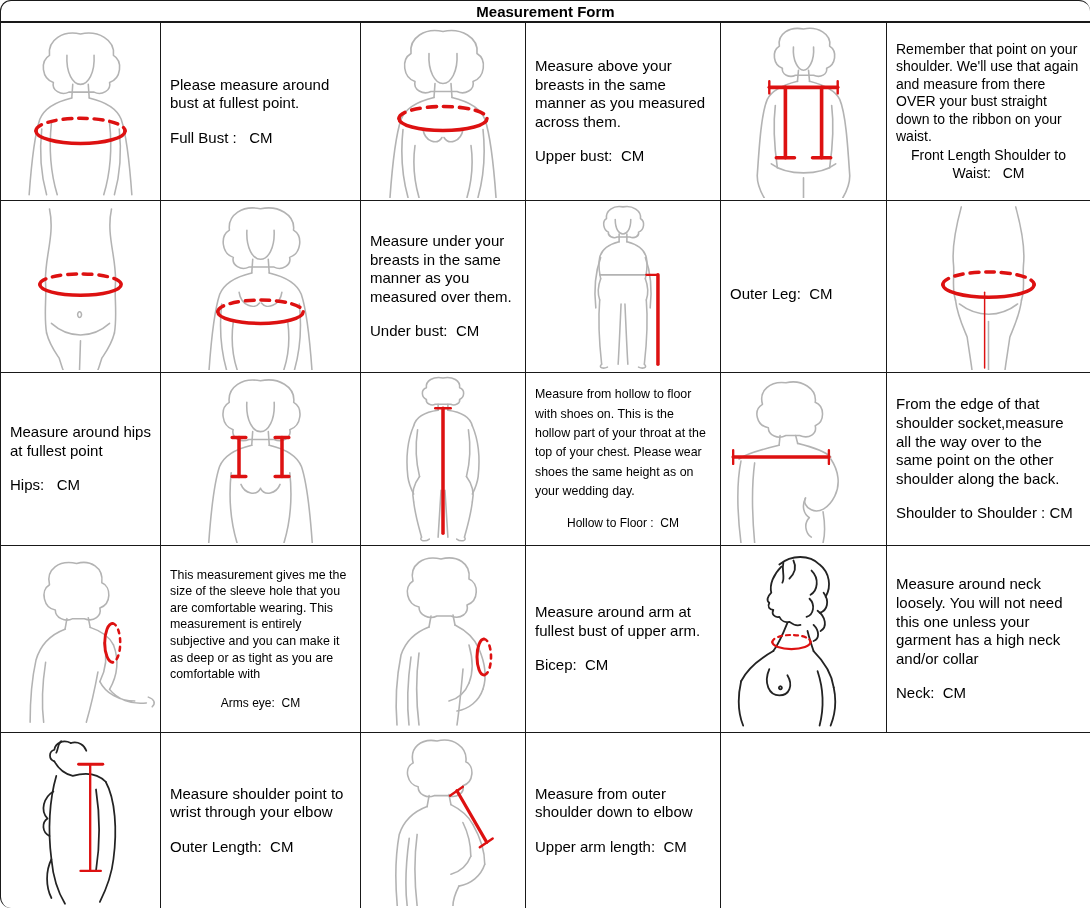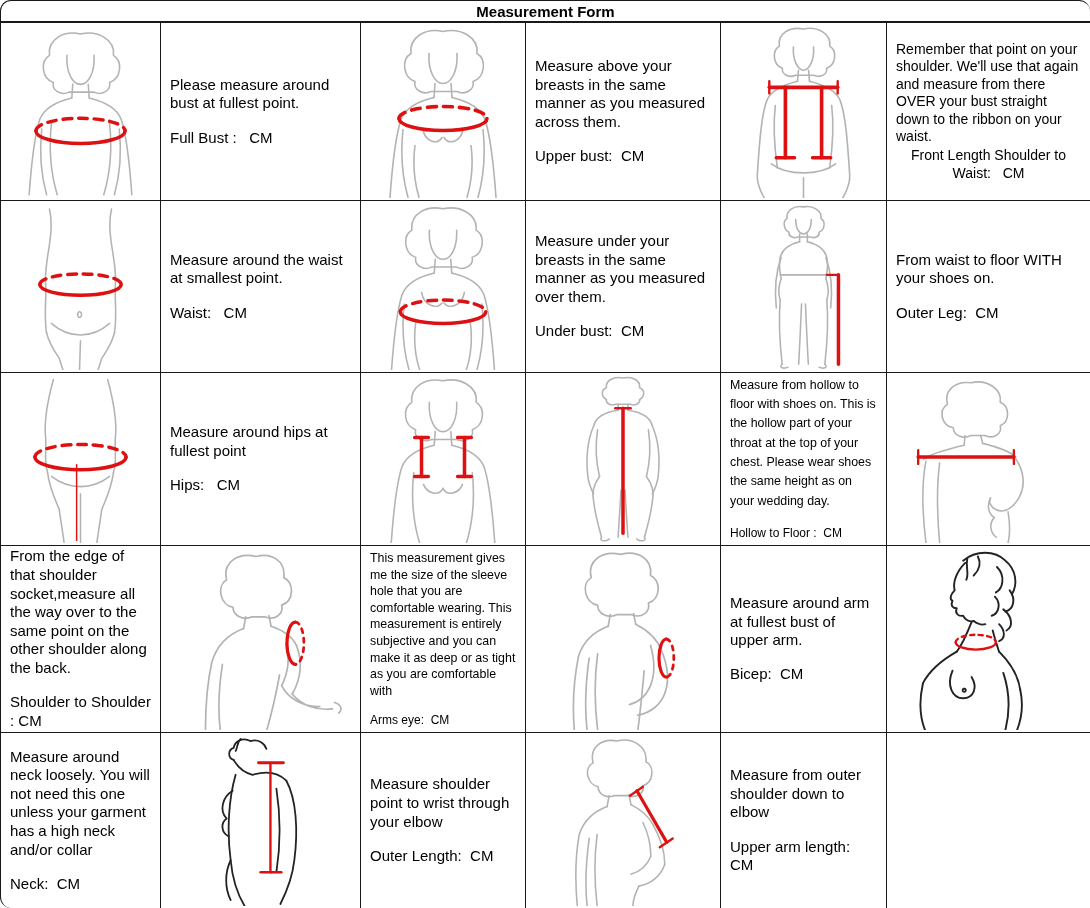--- a/index.html
+++ b/index.html
@@ -23,21 +23,21 @@
     font-weight:bold; font-size:15px;
     border-bottom:2px solid #191919;
   }
   .img { display:flex; align-items:center; justify-content:center; padding:2px; }
   .img svg { width:100%; height:100%; }
   .txt { display:flex; flex-direction:column; justify-content:center; padding:4px 9px; font-size:15px; line-height:1.24; }
   .desc { white-space:normal; }
   .lbl { font-weight:normal; margin-top:1.05em; white-space:pre-wrap; }
   .tight .lbl { margin-top:0.1em;text-align:center; }
   .fs14 { font-size:14px; line-height:1.25; }
-  .fs12 { font-size:12.4px; line-height:1.34; }
+  .fs12 { font-size:12.4px; line-height:1.34;align-items:center; }
   .fs12 .lbl { font-size:12px; }
   .air { line-height:1.56; }
 
   svg * { fill:none; stroke-linecap:round; stroke-linejoin:round; }
   .g       { stroke:var(--figure-gray,#b3b3b3); stroke-width:1.6; }
   .ink     { stroke:var(--sketch-ink,#232323);  stroke-width:1.8; }
   .red     { stroke:var(--annotation-red,#dd1111); stroke-width:3.6; }
   .red2    { stroke:var(--annotation-red,#dd1111); stroke-width:2.4; }
   .redthin { stroke:var(--annotation-red,#dd1111); stroke-width:1.5; }
   .redd    { stroke:var(--annotation-red,#dd1111); stroke-width:3.6; stroke-dasharray:9 7; }
@@ -114,24 +114,20 @@
       <path class="g" d="M48,6 C54,34 42,58 44,84 C45,98 42,116 45,134"></path>
       <path class="g" d="M112,6 C106,34 118,58 116,84 C115,98 118,116 115,134"></path>
       <path class="g" d="M45,134 C48,146 54,154 58,160 C60,166 61,170 62,172"></path>
       <path class="g" d="M115,134 C112,146 106,154 102,160 C100,166 99,170 98,172"></path>
       <path class="g" d="M50,124 C68,140 92,140 110,124"></path>
       <path class="g" d="M80,142 L79,172"></path>
       <path class="g" d="M79,112 a2,3 0 1 0 0.1,0"></path>
       <path class="red" d="M38,84 A42,11 0 0 0 122,84"></path>
       <path class="redd" d="M38,84 A42,11 0 0 1 122,84"></path>
     </svg>
-  </div>
-  <div class="cell txt">
-    <div class="desc">Measure around the waist at smallest point.</div>
-    <div class="lbl">Waist:   CM</div>
   </div>
   <div class="cell img">
     <svg viewBox="0 0 160 172" preserveAspectRatio="xMidYMid meet">
       <path class="g" d="M80,6 C62,2 46,12 48,28 C38,34 40,52 52,56 C50,64 60,70 68,66 L94,66 C102,70 112,64 110,56 C122,52 124,34 114,28 C116,12 98,2 80,6 Z"></path>
       <path class="g" d="M66,28 C65,46 72,58 80,58 C88,58 95,46 94,28"></path>
       <path class="g" d="M72,58 L71,72 M88,58 L89,72"></path>
       <path class="g" d="M71,72 C54,76 42,84 38,94 C32,112 29,144 27,172"></path>
       <path class="g" d="M40,104 C37,132 40,154 45,172"></path>
       <path class="g" d="M89,72 C106,76 118,84 122,94 C128,112 131,144 133,172"></path>
       <path class="g" d="M120,104 C123,132 120,154 115,172"></path>
@@ -156,21 +152,20 @@
       <path class="g" d="M57,78 C54,86 54,94 56,100 M103,78 C106,86 106,94 104,100"></path>
       <path class="g" d="M56,100 C54,124 56,148 58,166 M78,104 C77,126 76,150 75,166"></path>
       <path class="g" d="M104,100 C106,124 104,148 102,166 M82,104 C83,126 84,150 85,166"></path>
       <path class="g" d="M58,166 C54,170 60,171 64,169 M102,166 C106,170 100,171 96,169"></path>
       <path class="g" d="M56,74 L104,74"></path>
       <path class="red2" d="M104,74 L116,74"></path>
       <path class="red" d="M116,74 L116,166"></path>
     </svg>
   </div>
   <div class="cell txt">
-    <div class="desc">From waist to floor WITH your shoes on.</div>
     <div class="lbl">Outer Leg:  CM</div>
   </div>
 
   <div class="cell img">
     <svg viewBox="0 0 160 172" preserveAspectRatio="xMidYMid meet">
       <path class="g" d="M52,4 C46,26 42,46 44,64 C45,76 42,88 46,100"></path>
       <path class="g" d="M108,4 C114,26 118,46 116,64 C115,76 118,88 114,100"></path>
       <path class="g" d="M46,100 C48,116 54,128 58,138 C60,152 62,164 63,172"></path>
       <path class="g" d="M114,100 C112,116 106,128 102,138 C100,152 98,164 97,172"></path>
       <path class="g" d="M50,104 C68,118 92,118 110,104"></path>

